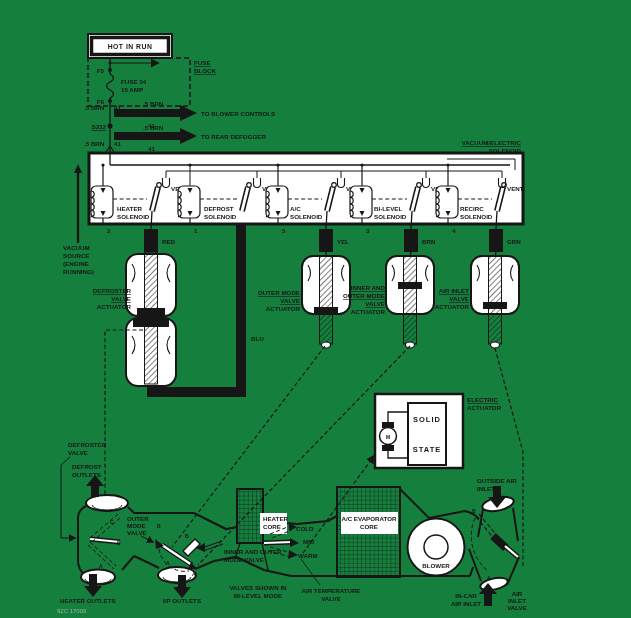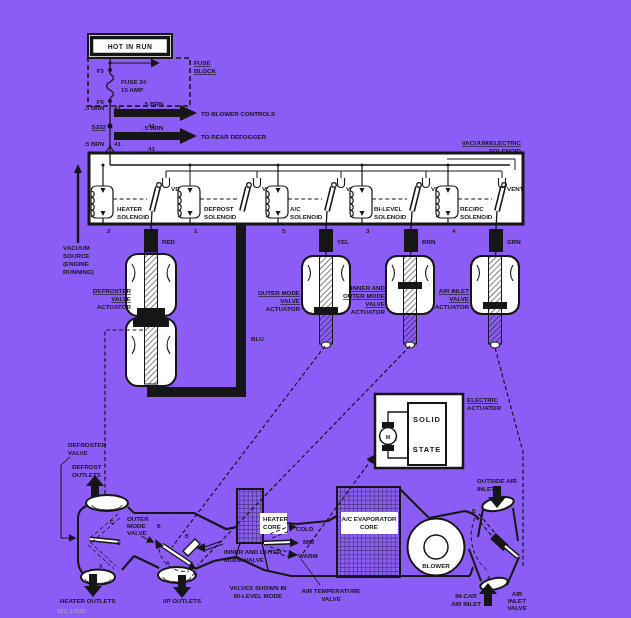--- a/index.html
+++ b/index.html
@@ -1,16 +1,16 @@
 <!DOCTYPE html>
 <html><head>
 <meta charset="utf-8">
 <style>
   html,body{margin:0;padding:0;background:#fff;}
-  .wrap{position:relative;width:631px;height:618px;background:#8b5cf6;overflow:hidden;}
+  .wrap{position:relative;width:631px;height:618px;background:#15803d;overflow:hidden;}
   svg{position:absolute;left:0;top:0;}
   text{font-family:"Liberation Sans","DejaVu Sans",sans-serif;font-weight:700;fill:#161616;}
   .t{font-size:6.2px;}
   .t5{font-size:5px;}
   .t7{font-size:7.5px;letter-spacing:1px;}
   .t8{font-size:6.8px;letter-spacing:.5px;}
   .cap{font-size:6px;fill:#a9a9a9;font-weight:400;}
   .mid{text-anchor:middle;}
   .end{text-anchor:end;}
   .u{text-decoration:underline;}

